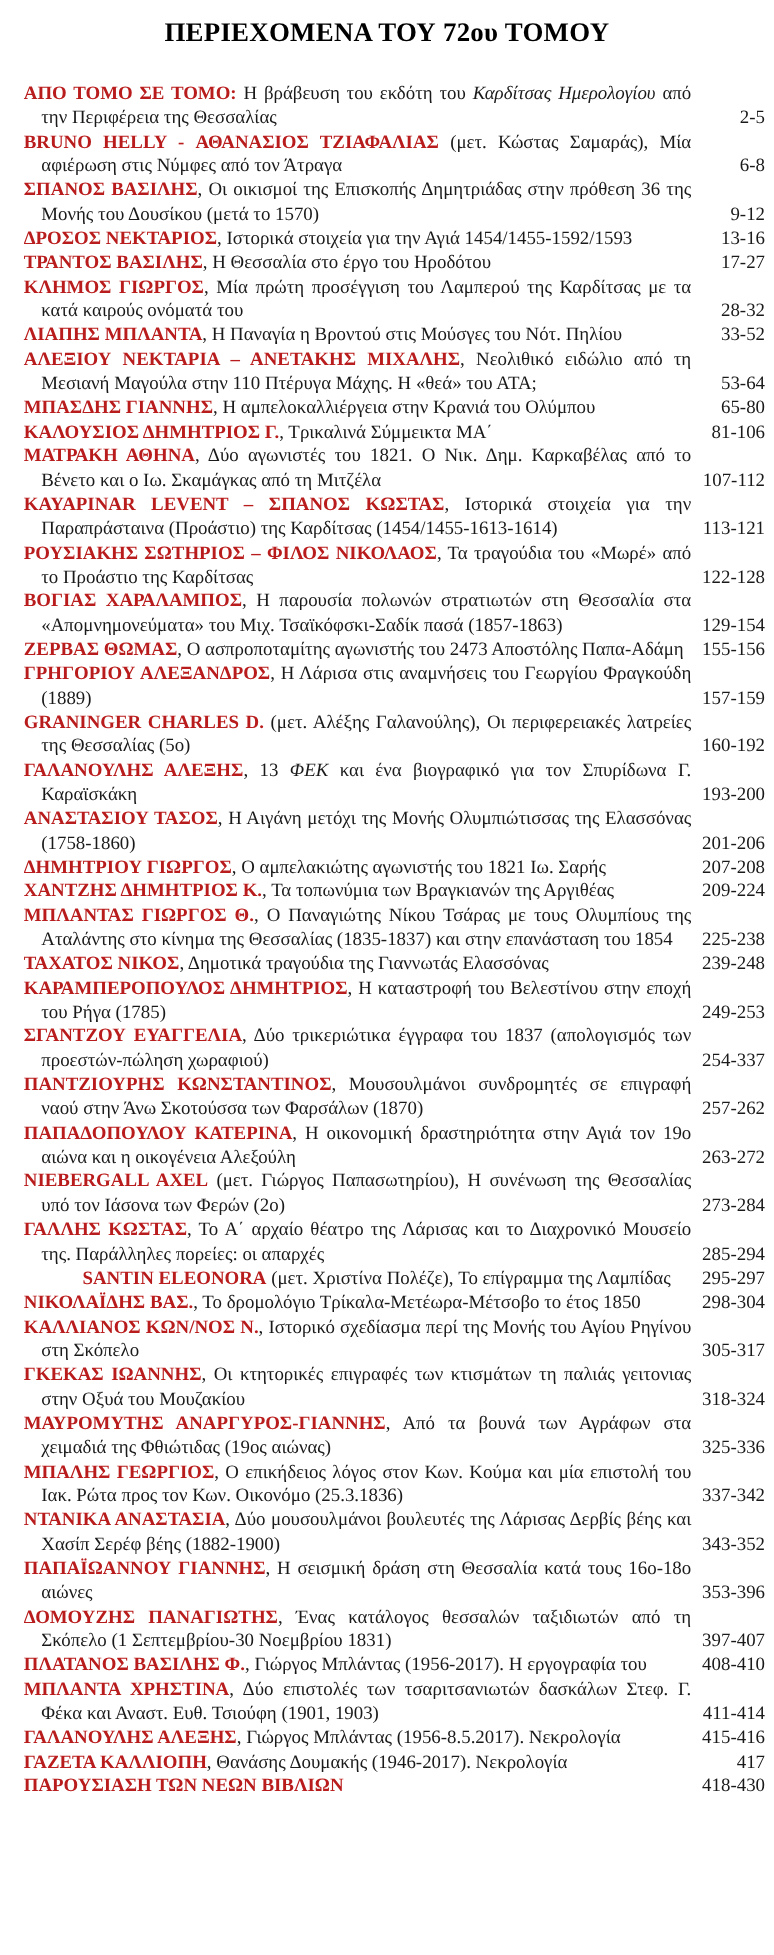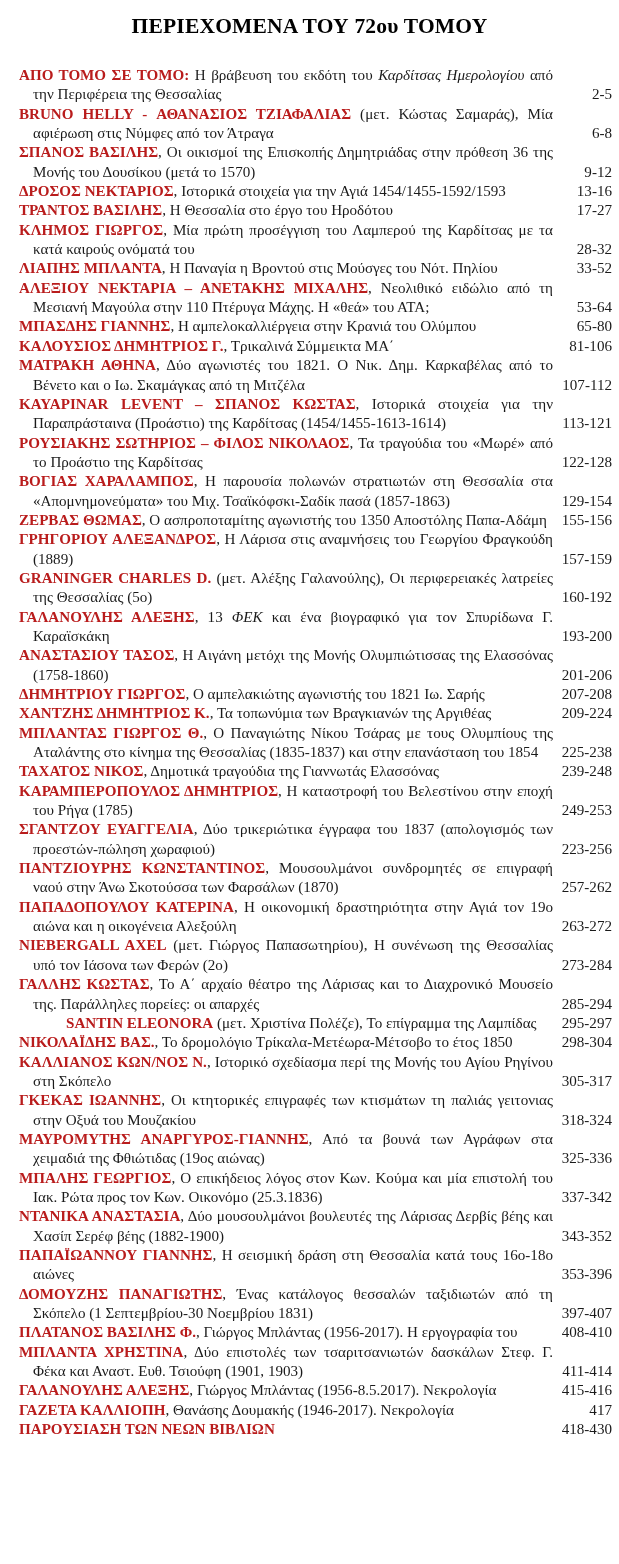--- a/index.html
+++ b/index.html
@@ -89,21 +89,21 @@
       </div>
       <div class="entry">
         <span class="text"><span class="author">ΡΟΥΣΙΑΚΗΣ ΣΩΤΗΡΙΟΣ – ΦΙΛΟΣ ΝΙΚΟΛΑΟΣ</span><span>, Τα τραγούδια του «Μωρέ» από το Προάστιο της Καρδίτσας</span></span>
         <span class="pages">122-128</span>
       </div>
       <div class="entry">
         <span class="text"><span class="author">ΒΟΓΙΑΣ ΧΑΡΑΛΑΜΠΟΣ</span><span>, Η παρουσία πολωνών στρατιωτών στη Θεσσαλία στα «Απομνημονεύματα» του Μιχ. Τσαϊκόφσκι-Σαδίκ πασά (1857-1863)</span></span>
         <span class="pages">129-154</span>
       </div>
       <div class="entry">
-        <span class="text"><span class="author">ΖΕΡΒΑΣ ΘΩΜΑΣ</span><span>, Ο ασπροποταμίτης αγωνιστής του 1350 Αποστόλης Παπα-Αδάμη</span></span>
+        <span class="text"><span class="author">ΖΕΡΒΑΣ ΘΩΜΑΣ</span><span>, Ο ασπροποταμίτης αγωνιστής του 2473 Αποστόλης Παπα-Αδάμη</span></span>
         <span class="pages">155-156</span>
       </div>
       <div class="entry">
         <span class="text"><span class="author">ΓΡΗΓΟΡΙΟΥ ΑΛΕΞΑΝΔΡΟΣ</span><span>, Η Λάρισα στις αναμνήσεις του Γεωργίου Φραγκούδη (1889)</span></span>
         <span class="pages">157-159</span>
       </div>
       <div class="entry">
         <span class="text"><span class="author">GRANINGER CHARLES D.</span><span> (μετ. Αλέξης Γαλανούλης), Οι περιφερειακές λατρείες της Θεσσαλίας (5ο)</span></span>
         <span class="pages">160-192</span>
       </div>
@@ -130,21 +130,21 @@
       <div class="entry">
         <span class="text"><span class="author">ΤΑΧΑΤΟΣ ΝΙΚΟΣ</span><span>, Δημοτικά τραγούδια της Γιαννωτάς Ελασσόνας</span></span>
         <span class="pages">239-248</span>
       </div>
       <div class="entry">
         <span class="text"><span class="author">ΚΑΡΑΜΠΕΡΟΠΟΥΛΟΣ ΔΗΜΗΤΡΙΟΣ</span><span>, Η καταστροφή του Βελεστίνου στην εποχή του Ρήγα (1785)</span></span>
         <span class="pages">249-253</span>
       </div>
       <div class="entry">
         <span class="text"><span class="author">ΣΓΑΝΤΖΟΥ ΕΥΑΓΓΕΛΙΑ</span><span>, Δύο τρικεριώτικα έγγραφα του 1837 (απολογισμός των προεστών-πώληση χωραφιού)</span></span>
-        <span class="pages">223-256</span>
+        <span class="pages">254-337</span>
       </div>
       <div class="entry">
         <span class="text"><span class="author">ΠΑΝΤΖΙΟΥΡΗΣ ΚΩΝΣΤΑΝΤΙΝΟΣ</span><span>, Μουσουλμάνοι συνδρομητές σε επιγραφή ναού στην Άνω Σκοτούσσα των Φαρσάλων (1870)</span></span>
         <span class="pages">257-262</span>
       </div>
       <div class="entry">
         <span class="text"><span class="author">ΠΑΠΑΔΟΠΟΥΛΟΥ ΚΑΤΕΡΙΝΑ</span><span>, Η οικονομική δραστηριότητα στην Αγιά τον 19ο αιώνα και η οικογένεια Αλεξούλη</span></span>
         <span class="pages">263-272</span>
       </div>
       <div class="entry">

